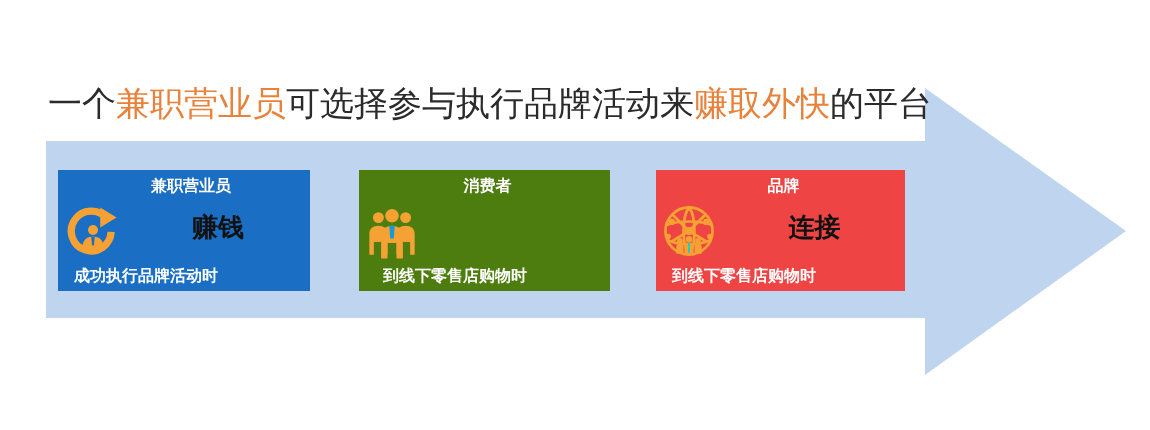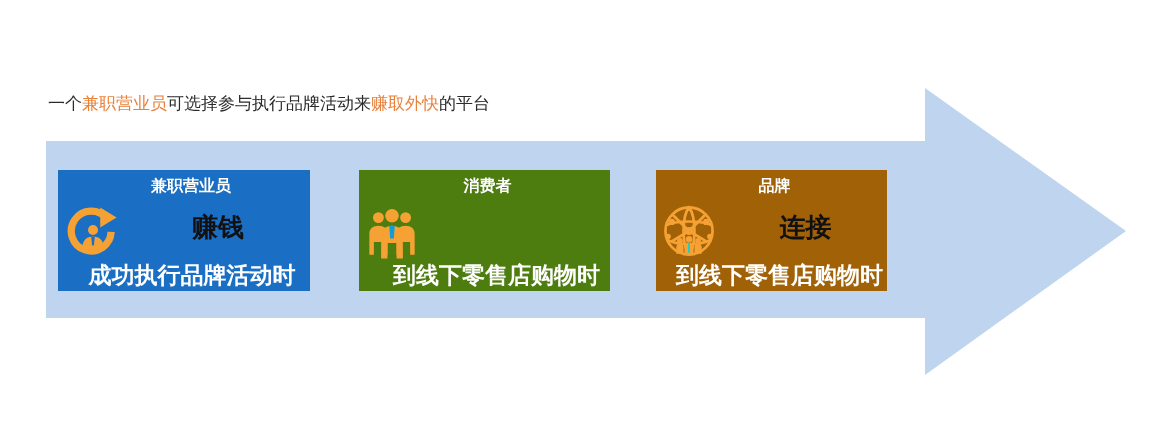--- a/index.html
+++ b/index.html
@@ -13,21 +13,21 @@
     position: relative;
     overflow: hidden;
     font-family: "Liberation Serif", "DejaVu Serif", serif;
   }
 
   
   #title-line {
     position: absolute;
     left: 48px;
     top: 88px;
-    font-size: 17px;
+    font-size: 34px;
     line-height: 32px;
     white-space: nowrap;
     color: #2b2b2b;
     letter-spacing: 0px;
   }
   #title-line .hl {
     color: #e8813a;
   }
 
   
@@ -42,21 +42,21 @@
 
   
   .card {
     position: absolute;
     top: 170px;
     height: 121px;
     box-sizing: border-box;
   }
   #card-0 { left: 58px;  width: 252px; background: #1a6fc4; }
   #card-1 { left: 359px; width: 251px; background: #4d7c0f; }
-  #card-2 { left: 656px; width: 231px; background: #a16207; }
+  #card-2 { left: 656px; width: 249px; background: #ef4444; }
 
   .card-header {
     position: absolute;
     top: 5px;
     left: 0;
     right: 0;
     text-align: center;
     color: #ffffff;
     font-size: 16px;
     line-height: 22px;
@@ -79,23 +79,22 @@
     font-weight: 700;
     padding-left: 36px;
     margin-left: 32px;
   }
 
   .card-footer {
     position: absolute;
     bottom: 2px;
     left: 0;
     right: 0;
-    text-align: center;
     color: #ffffff;
-    font-size: 23px;
+    font-size: 16px;
     line-height: 26px;
     font-weight: 700;
     padding-left: 16px;
   }
   #card-1 .card-footer { padding-left: 24px; }
   #card-2 .card-footer { padding-left: 16px; }
 
   .card-icon {
     position: absolute;
     left: 6px;

